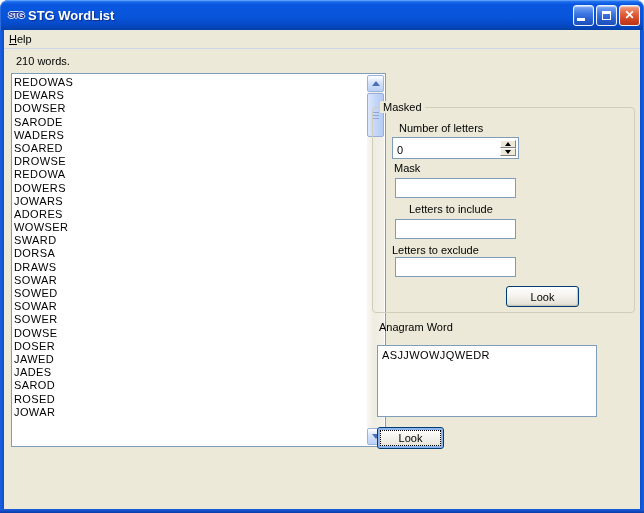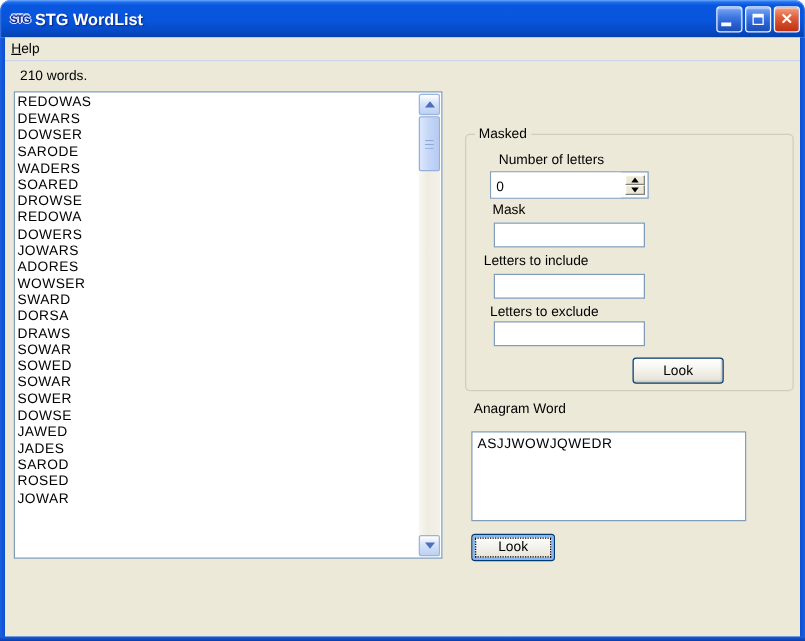--- a/index.html
+++ b/index.html
@@ -68,21 +68,21 @@
     background:#ECE9D8; border-bottom:1px solid #CBD6EA;
     display:flex; align-items:center;
   }
   .menu-item { padding:2px 7px 3px 5px; font-size:11px; }
   .menu-item::first-letter { text-decoration:underline; }
 
   .word-count { position:absolute; left:12px; top:25px; font-size:11px; }
 
   
   .listbox {
-    position:absolute; left:7px; top:43px; width:343px; height:374px;
+    position:absolute; left:7px; top:43px; width:375px; height:374px;
     background:#fff; border:1px solid #7F9DB9; overflow:hidden;
   }
   .list-items { position:absolute; left:2px; top:2px; right:20px; }
   .list-item { height:13.2px; line-height:13.2px; font-size:11px; letter-spacing:.4px; white-space:nowrap; }
 
   
   .scrollbar {
     position:absolute; top:1px; right:1px; width:17px; height:370px;
     background:linear-gradient(90deg,#F8F7F2,#EFEDE2 40%,#F3F1E8);
   }
@@ -212,20 +212,21 @@
           <div class="list-item">ADORES</div>
           <div class="list-item">WOWSER</div>
           <div class="list-item">SWARD</div>
           <div class="list-item">DORSA</div>
           <div class="list-item">DRAWS</div>
           <div class="list-item">SOWAR</div>
           <div class="list-item">SOWED</div>
           <div class="list-item">SOWAR</div>
           <div class="list-item">SOWER</div>
           <div class="list-item">DOWSE</div>
+          <div class="list-item">DOSER</div>
           <div class="list-item">JAWED</div>
           <div class="list-item">JADES</div>
           <div class="list-item">SAROD</div>
           <div class="list-item">ROSED</div>
           <div class="list-item">JOWAR</div>
         </div>
       <div class="scrollbar">
         <div class="sb-btn up">
           <div class="arr-up"></div>
         </div>
@@ -251,21 +252,21 @@
           </div>
           <div class="spin-btn down">
             <div class="tri-down"></div>
           </div>
         </div>
       </div>
 
       <div class="fld-label" style="left:21px; top:54px;">Mask</div>
       <input class="xp-edit" style="left: 22px; top: 70px; width: 121px;" type="text" value="">
 
-      <div class="fld-label" style="left:14px; top:95px;">Letters to include</div>
+      <div class="fld-label" style="left:36px; top:95px;">Letters to include</div>
       <input class="xp-edit" style="left: 22px; top: 111px; width: 121px;" type="text" value="">
 
       <div class="fld-label" style="left:19px; top:136px;">Letters to exclude</div>
       <input class="xp-edit" style="left: 22px; top: 149px; width: 121px;" type="text" value="">
 
       <div class="xp-btn btn-look-masked">Look</div>
     </div>
 
     <div class="anagram-label">Anagram Word</div>
     <textarea class="anagram-box" spellcheck="false" style="">ASJJWOWJQWEDR</textarea>

